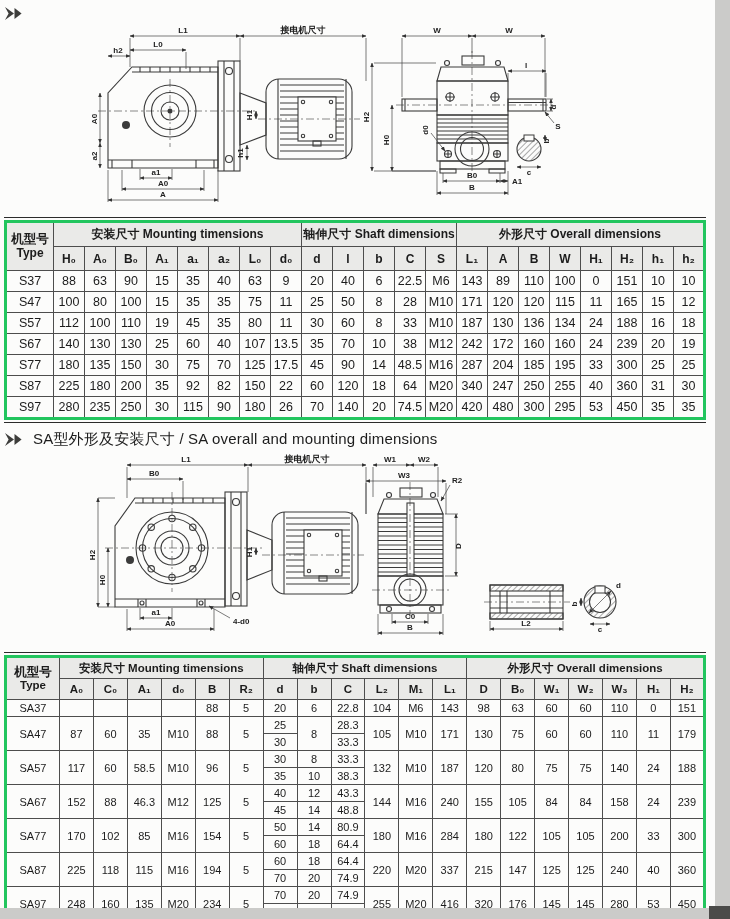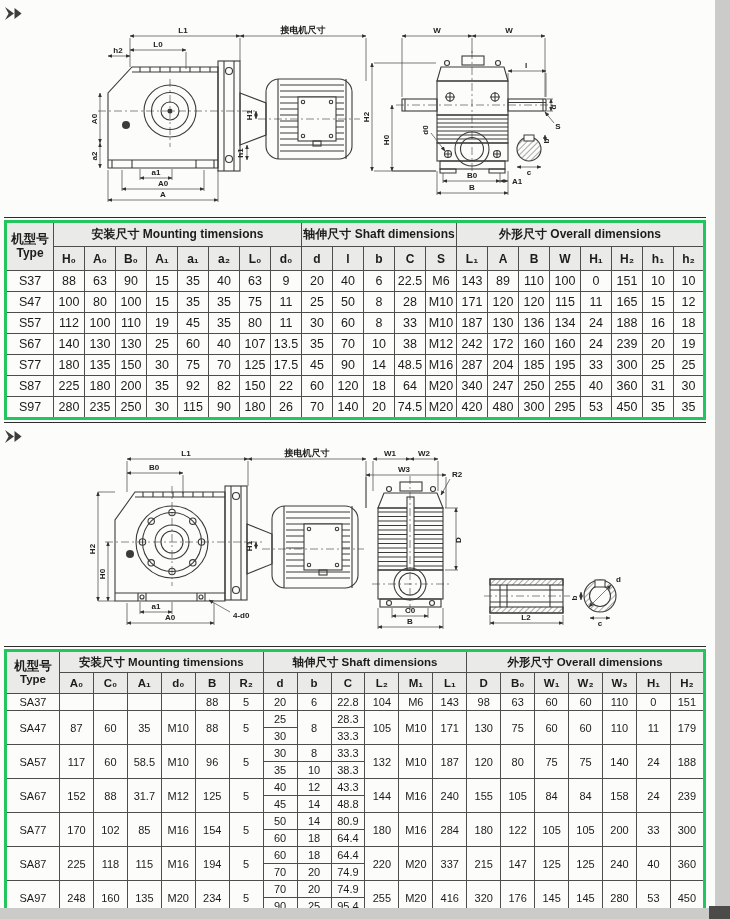--- a/index.html
+++ b/index.html
@@ -434,20 +434,21 @@
         </table>
   </div>
 
   <div class="section-header">
     <span class="arrow-icon">
       <svg width="19" height="13" viewBox="0 0 19 13">
             <path d="M0,0 L9,6.5 L0,13 L3.6,6.5 Z" fill="#3d3d3b"></path>
             <path d="M9.5,1.1 L16.6,6.5 L9.5,11.9 Z" fill="#3d3d3b"></path>
           </svg>
     </span>
+    <h2 class="section-title">SA型外形及安装尺寸 / SA overall and mounting dimensions</h2>
   </div>
 
   <svg class="dwg" width="712" height="198" viewBox="0 0 712 198">
     <defs>
       <marker id="ar2" viewBox="0 0 10 10" refX="9" refY="5" markerWidth="7" markerHeight="7" orient="auto-start-reverse">
             <path d="M0,1 L10,5 L0,9 Z" fill="#333"></path>
           </marker>
       <pattern id="hat2" width="4" height="4" patternUnits="userSpaceOnUse" patternTransform="rotate(45)">
             <line x1="0" y1="0" x2="0" y2="4" stroke="#555" stroke-width="1"></line>
           </pattern>
@@ -741,21 +742,21 @@
             </tr>
             <tr>
               <td>35</td>
               <td>10</td>
               <td>38.3</td>
             </tr>
             <tr>
               <td rowspan="2">SA67</td>
               <td rowspan="2">152</td>
               <td rowspan="2">88</td>
-              <td rowspan="2">31.7</td>
+              <td rowspan="2">46.3</td>
               <td rowspan="2">M12</td>
               <td rowspan="2">125</td>
               <td rowspan="2">5</td>
               <td>40</td>
               <td>12</td>
               <td>43.3</td>
               <td rowspan="2">144</td>
               <td rowspan="2">M16</td>
               <td rowspan="2">240</td>
               <td rowspan="2">155</td>

